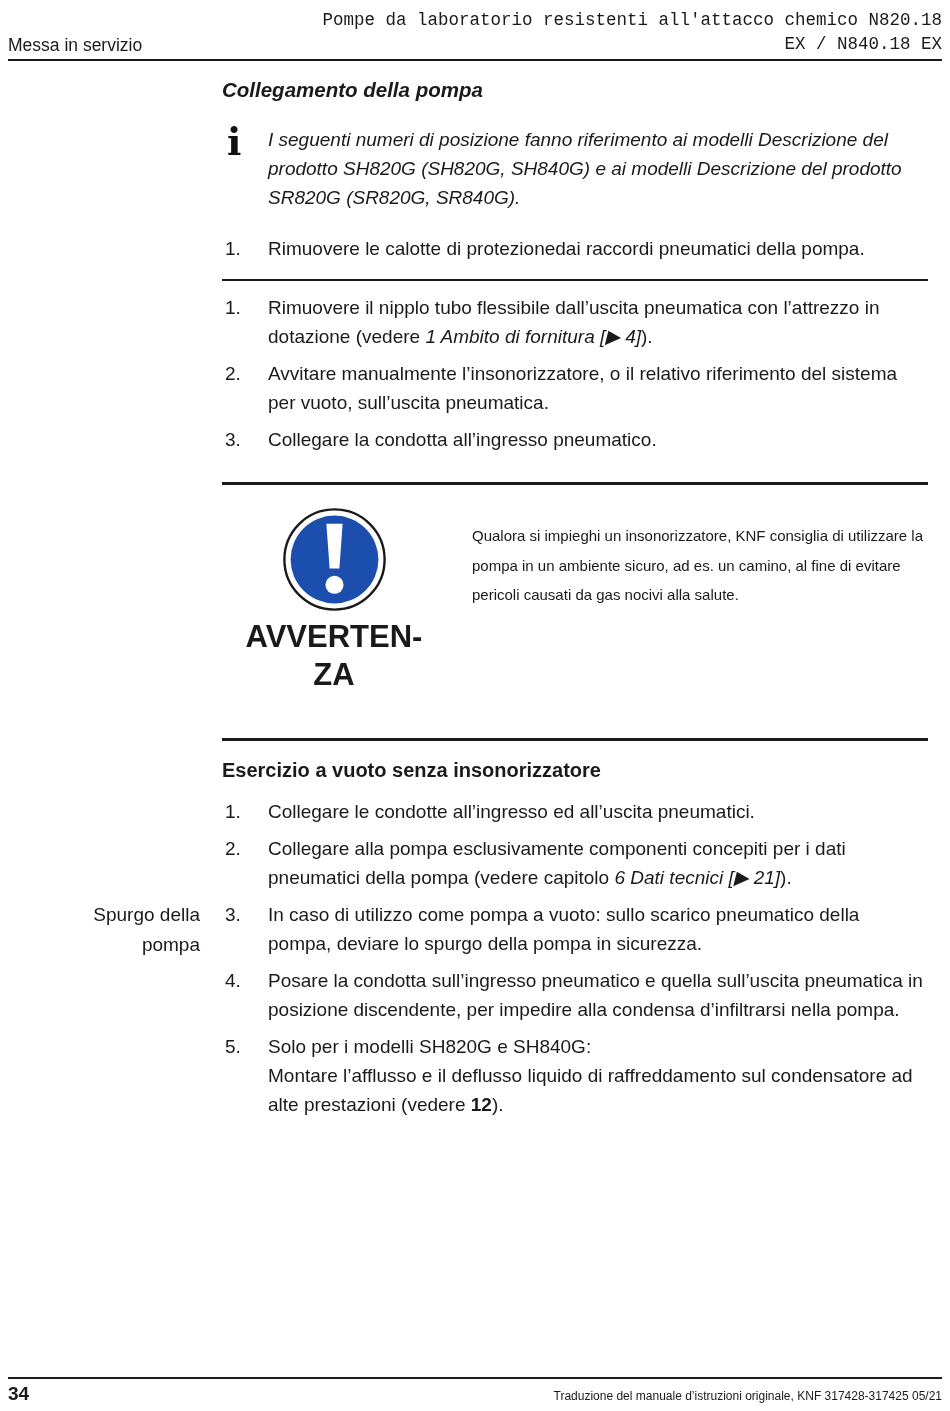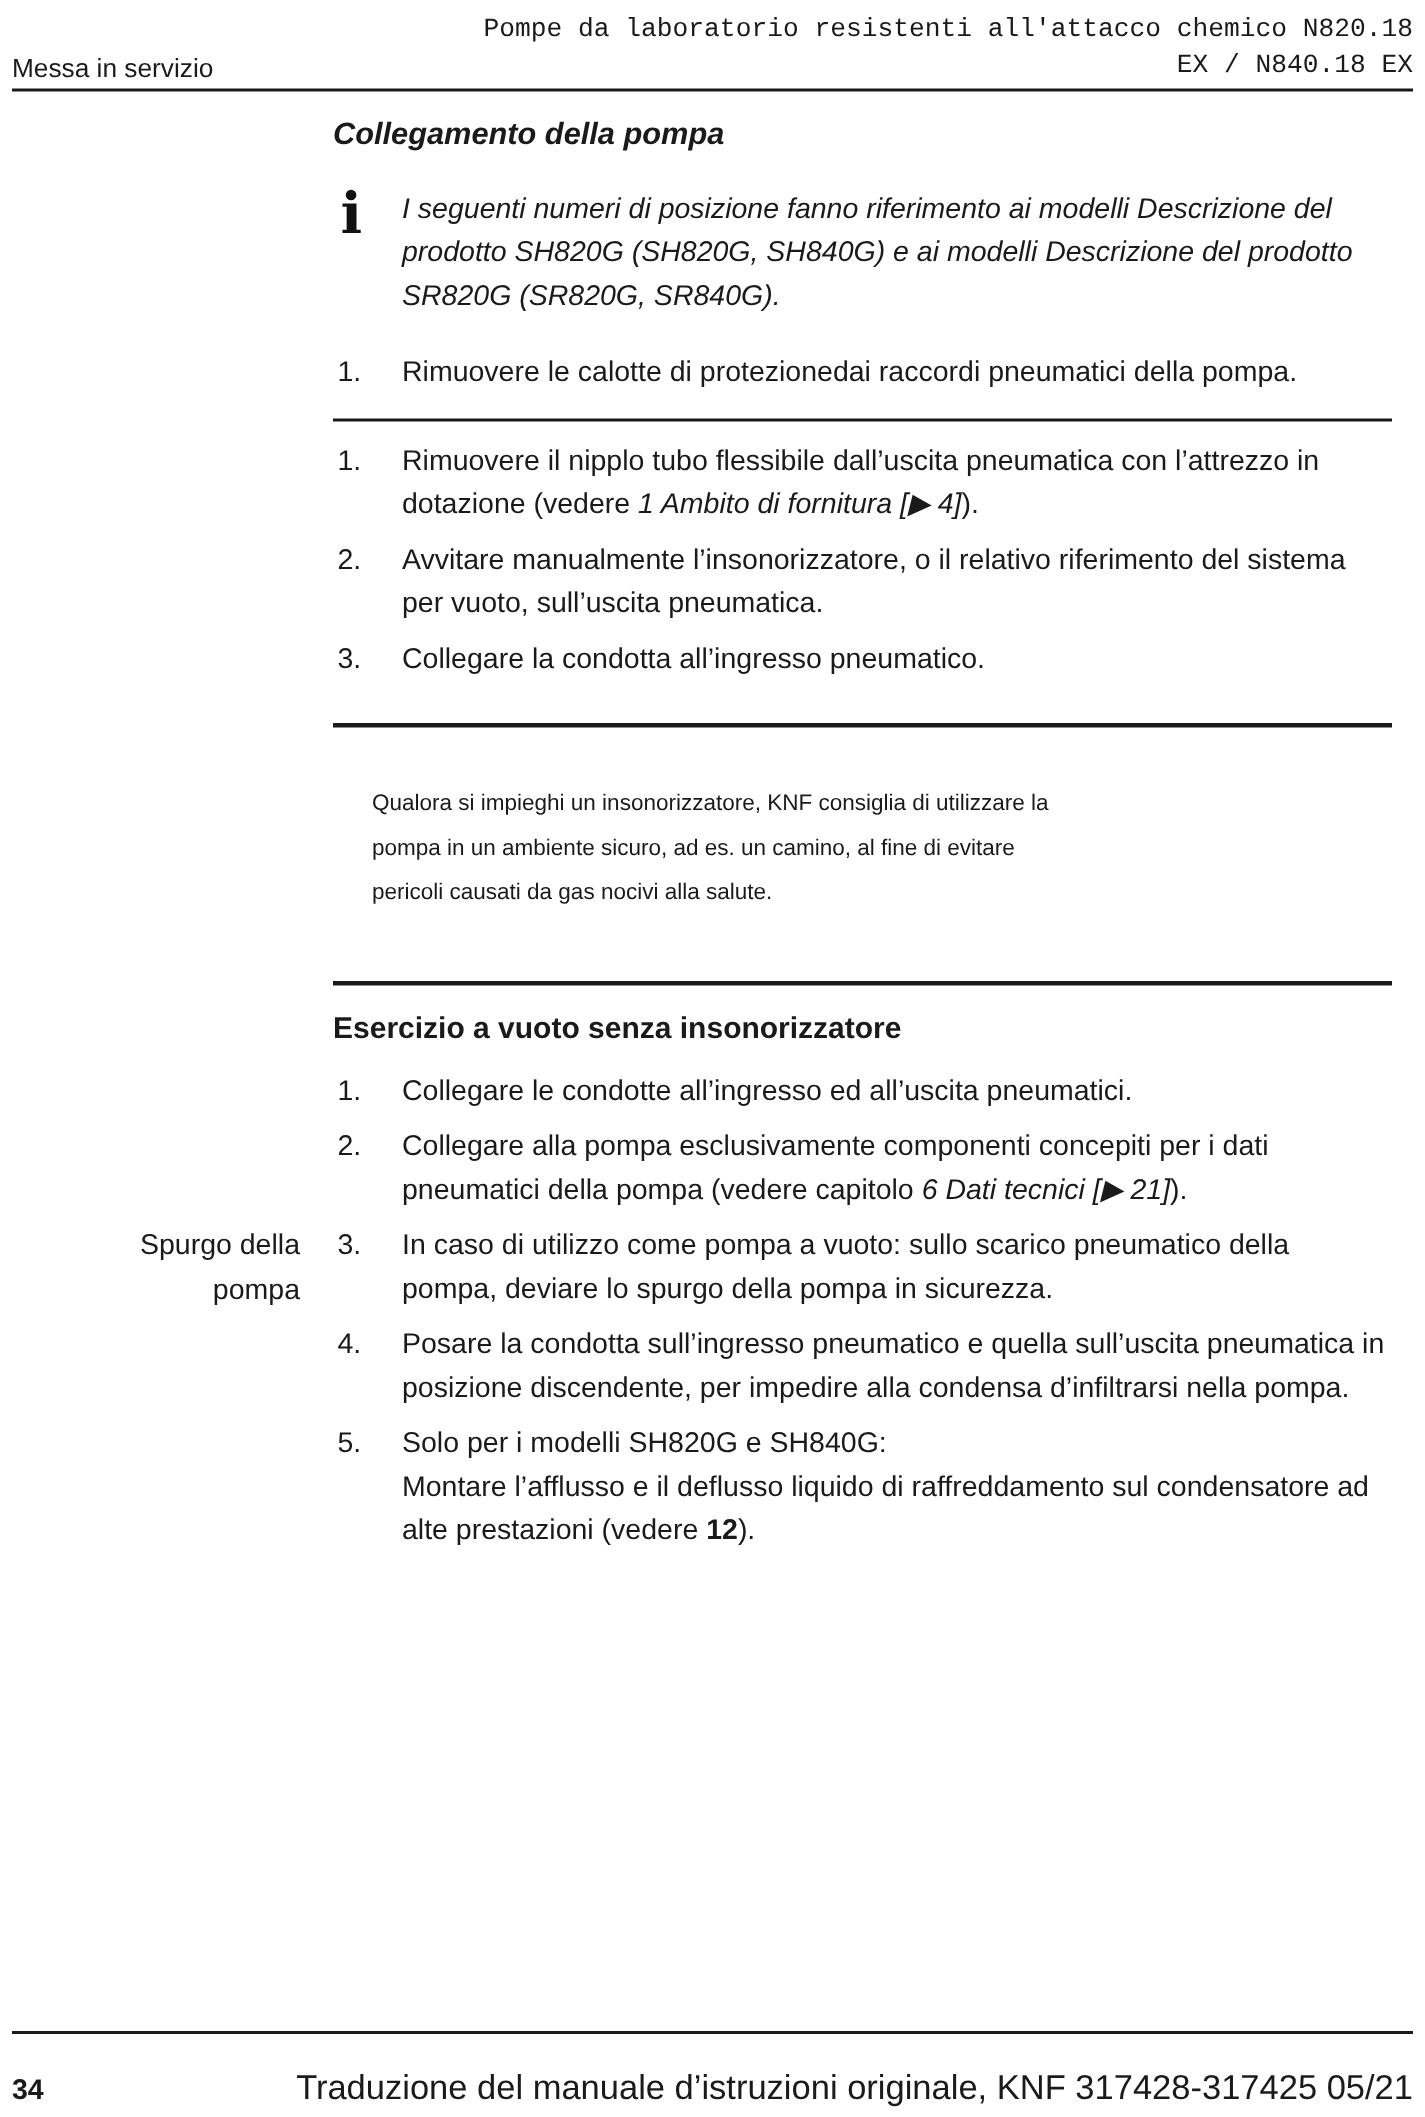--- a/index.html
+++ b/index.html
@@ -100,24 +100,24 @@
     max-width: 486px;
   }
 
   
   .footer { position: absolute; left: 8px; right: 8px; bottom: 6px; }
   .footer-rule { height: 2px; }
   .footer-row {
     display: flex;
     justify-content: space-between;
     align-items: baseline;
-    padding-top: 22px;
+    padding-top: 4px;
   }
   .page-num { font-size: 19px; font-weight: 700; }
-  .footer-text { font-size: 23px; }
+  .footer-text { font-size: 12px; }
 </style>
 </head>
 <body>
 
 <div class="page">
 
   <div class="header">
     <div class="header-left">Messa in servizio</div>
     <div class="header-right">Pompe da laboratorio resistenti all'attacco chemico N820.18
 EX / N840.18 EX</div>
@@ -156,20 +156,30 @@
       </div>
       <div class="li">
         <span class="num">3.</span>
         <span class="li-text">Collegare la condotta all’ingresso pneumatico.</span>
       </div>
     </div>
 
     <div class="rule thick-rule"></div>
 
     <div class="warning">
+      <div class="warning-left">
+        <svg class="warn-icon" viewBox="0 0 110 110" aria-hidden="true">
+          <circle cx="55" cy="55" r="52.5" fill="#ffffff" stroke="#1a1a1a" stroke-width="2.5"></circle>
+          <circle cx="55" cy="55" r="46" fill="#1c4fad"></circle>
+          <path d="M46.5 17.5 h17 l-3.4 47 h-10.2 z" fill="#ffffff"></path>
+          <circle cx="55" cy="81.5" r="9.5" fill="#ffffff"></circle>
+        </svg>
+        <div class="warning-label">AVVERTEN-
+ZA</div>
+      </div>
       <div class="warning-text">Qualora si impieghi un insonorizzatore, KNF consiglia di utilizzare la pompa in un ambiente sicuro, ad es. un camino, al fine di evitare pericoli causati da gas nocivi alla salute.</div>
     </div>
 
     <div class="rule thick-rule after-warning"></div>
 
     <h2 class="section-heading" style="margin-top:16px">Esercizio a vuoto senza insonorizzatore</h2>
 
     <div class="list tight body-text" style="margin-top:14px">
       <div class="li">
         <span class="num">1.</span>

